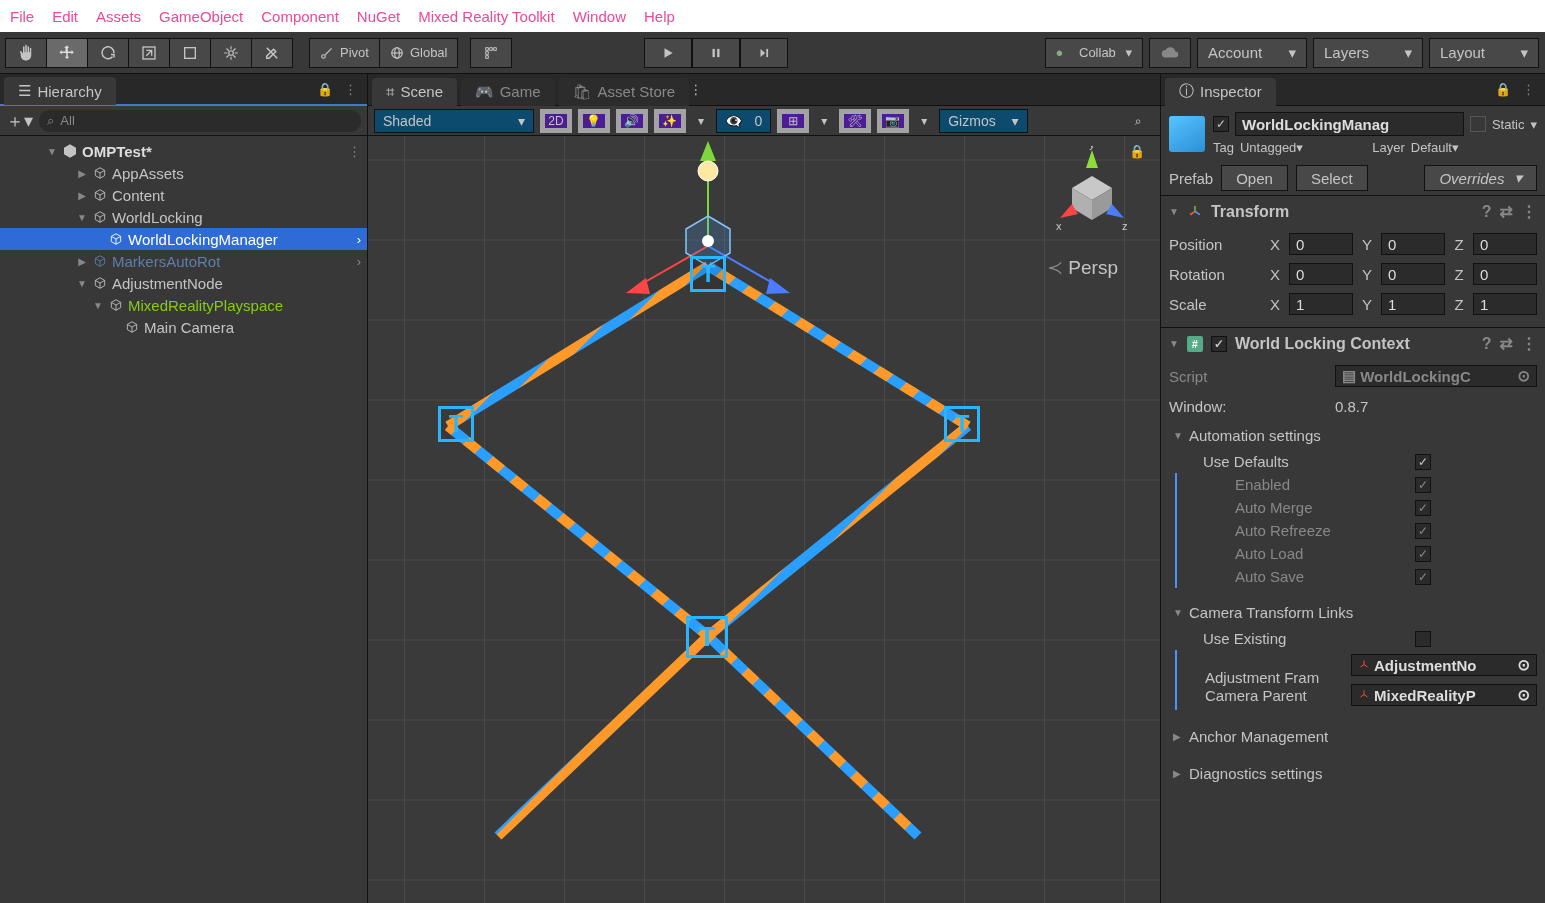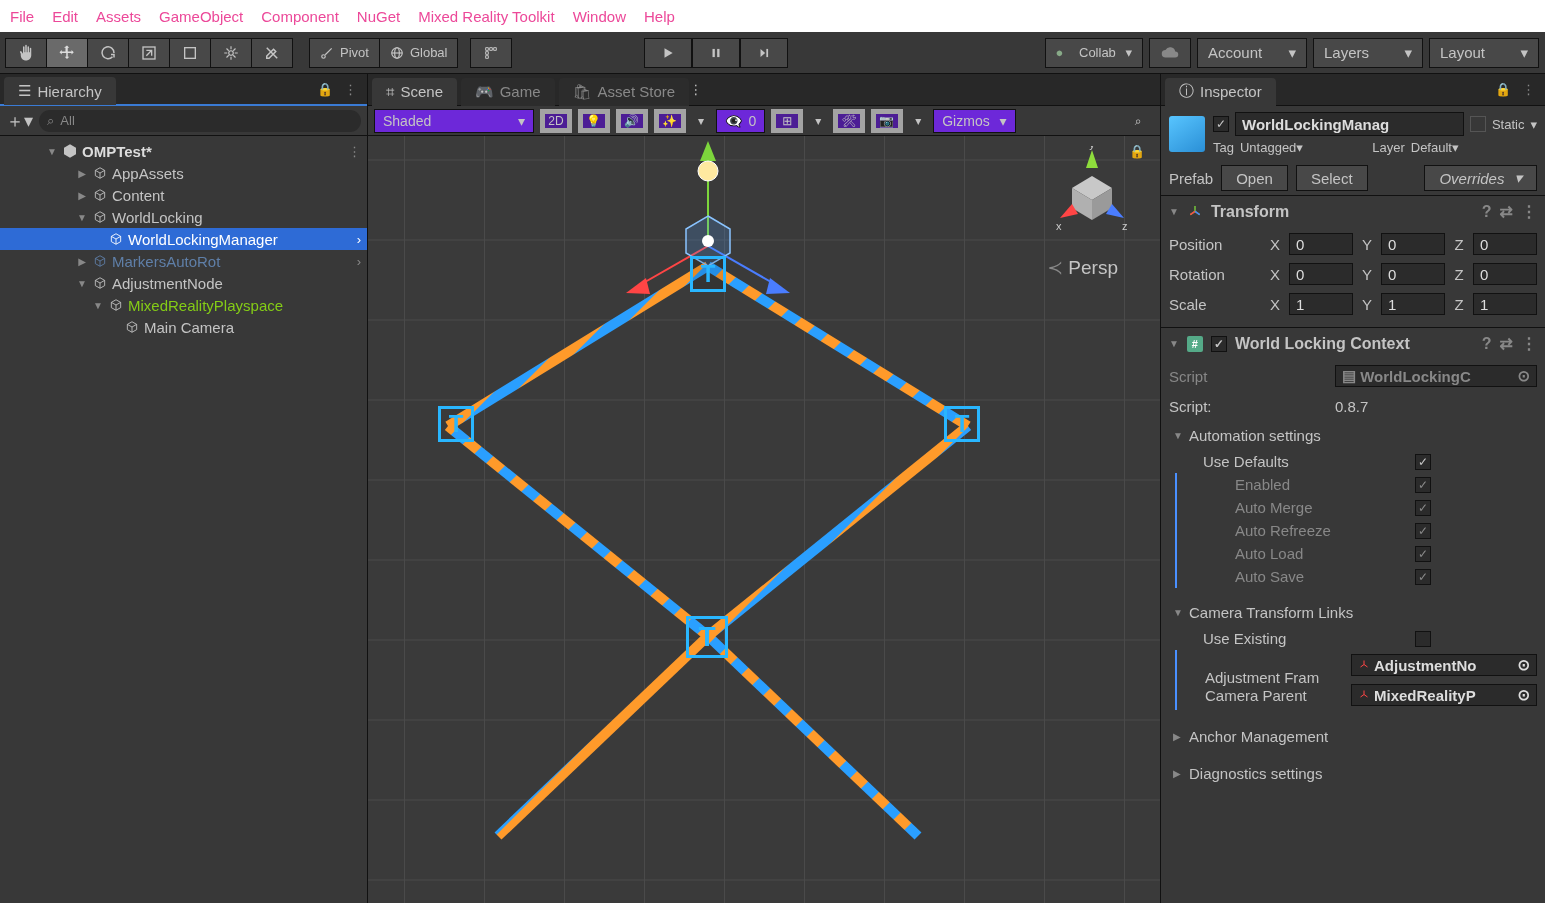--- a/index.html
+++ b/index.html
@@ -28,21 +28,21 @@
   .tree { padding: 4px 0; }
   .tree-row { height: 22px; display: flex; align-items: center; gap: 4px; padding-right: 6px; }
   .tree-row.sel { background: #2e6bd6; color: #fff; }
   .tree-row .caret { width: 12px; color: #888; font-size: 10px; text-align: center; }
   .tree-row.sel .caret { color: #fff; }
   .tree-row .sp { display: inline-block; }
   .cube-icon { width: 16px; height: 16px; display: inline-flex; align-items: center; justify-content: center; color: #888; }
   .scene-area { flex: 1; display: flex; flex-direction: column; border-right: 1px solid #111; min-width: 0; }
   .scene-tabbar { display: flex; align-items: center; height: 32px; background: #282828; border-bottom: 1px solid #111; }
   .scene-toolbar { display: flex; align-items: center; height: 30px; gap: 6px; padding: 0 6px; border-bottom: 1px solid #111; background: #383838; flex-wrap: nowrap; overflow: hidden;}
-  .scene-toolbar .dd { background: #6d28d9; border: 1px solid #111; height: 24px; display: flex; align-items: center; padding: 0 8px; gap: 6px; font-size: 14px;}
+  .scene-toolbar .dd { background: #0c4a6e; border: 1px solid #111; height: 24px; display: flex; align-items: center; padding: 0 8px; gap: 12px; font-size: 14px;}
   .scene-toolbar .two { background: #4c1d95; border: 5px solid #a3a3a3; height: 24px; width: 32px; display: flex; align-items: center; justify-content: center; font-size: 12px;}
   .viewport { flex: 1; background: #3a3a3a; position: relative; overflow: hidden;
     background-image:
       linear-gradient(#4a4a4a 1px, transparent 1px),
       linear-gradient(90deg, #4a4a4a 1px, transparent 1px);
     background-size: 80px 80px;
     background-position: center center;
   }
   .persp { position: absolute; right: 42px; top: 120px; color: #c4c4c4; font-size: 19px; }
   .gizmo3d { position: absolute; right: 18px; top: 10px; width: 100px; height: 100px; }
@@ -504,21 +504,21 @@
     <div class="comp-body">
       <div class="prop-row">
         <span style="width:160px;color:#888;">Script</span>
         <div class="objfield" style="color:#888;">
             <span>▤</span>
             <span>WorldLockingC</span>
             <span style="margin-left:auto;">⊙</span>
           </div>
       </div>
       <div class="prop-row">
-        <span style="width:160px;">Script:</span>
+        <span style="width:160px;">Window:</span>
         <span>0.8.7</span>
       </div>
 
       <div class="section-title">
           <span class="car">▼</span>
           <span>Automation settings</span>
         </div>
       <div class="check-row">
           <span>Use Defaults</span>
           <span class="cbx">✓</span>

